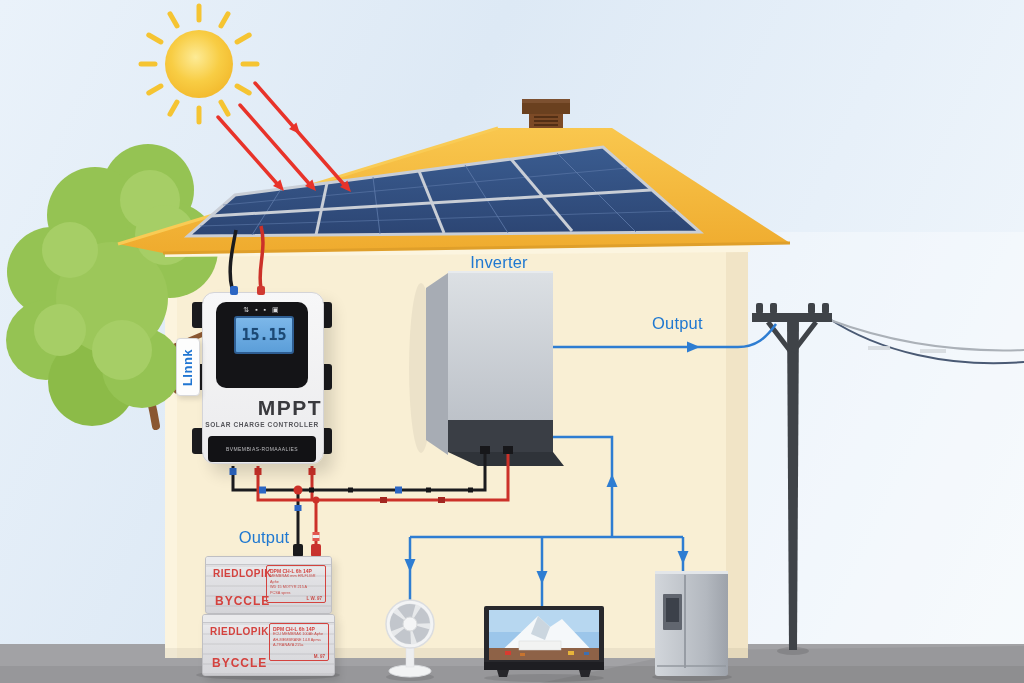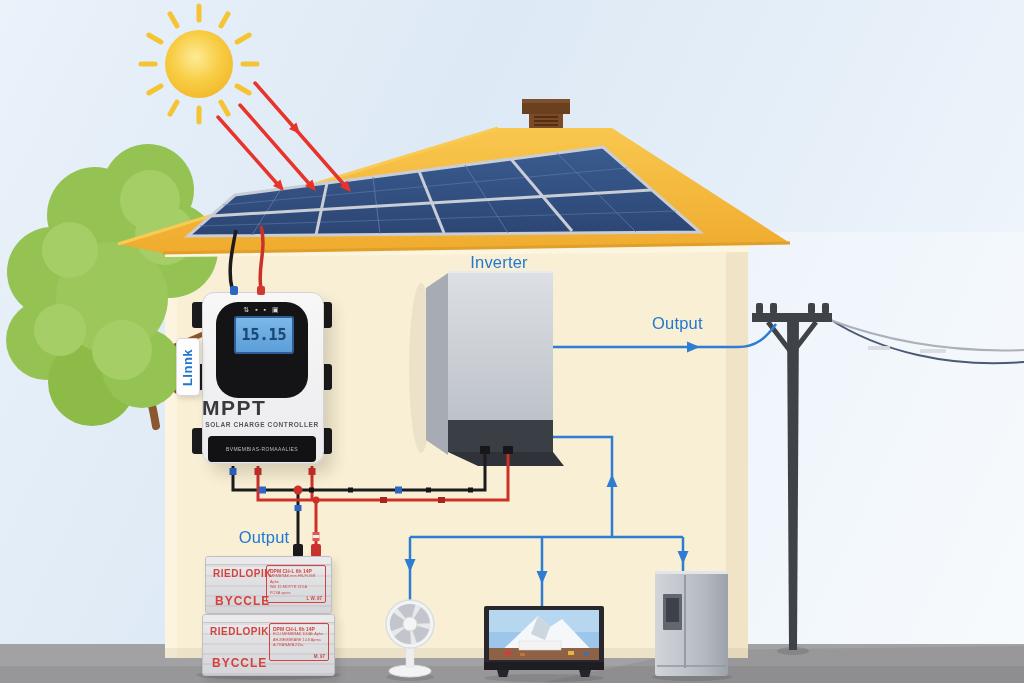--- a/index.html
+++ b/index.html
@@ -7,28 +7,28 @@
     background:linear-gradient(115deg,#EAF2FA 0%,#DDE9F5 38%,#E7F0F9 68%,#F3F8FC 100%);
     font-family:"Liberation Sans",sans-serif;}
   .stage svg{position:absolute;left:0;top:0}
   .overlay{position:absolute;left:0;top:0;width:1024px;height:683px}
   .lbl{position:absolute;font-weight:400;font-size:16.5px;color:#1F78D1;letter-spacing:.2px;white-space:nowrap;text-align:center}
   
   .mppt{position:absolute;left:176px;top:284px;width:160px;height:196px}
   .mppt .tab{position:absolute;width:14px;height:26px;background:#1B1B1E;border-radius:3px;z-index:1}
   .mppt .body{position:absolute;left:26px;top:8px;width:120px;height:170px;background:linear-gradient(180deg,#F7F7F8,#EBEBED);
     border:1px solid #D4D4D8;border-radius:12px;z-index:2;box-shadow:9px 10px 16px rgba(0,0,0,.14)}
-  .mppt .panel{position:absolute;left:40px;top:18px;width:92px;height:96px;background:#141417;border-radius:22px;z-index:3}
+  .mppt .panel{position:absolute;left:40px;top:18px;width:92px;height:86px;background:#141417;border-radius:10px;z-index:3}
   .mppt .icons{position:absolute;left:0;top:4px;width:92px;text-align:center;font-size:7px;color:#D8D8DA;letter-spacing:2px}
   .mppt .lcd{position:absolute;left:18px;top:14px;width:56px;height:34px;background:linear-gradient(180deg,#7CB7E9,#5B9ED9);
     border:2px solid #2E5E93;border-radius:3px;display:flex;align-items:center;justify-content:center;
     font-family:"DejaVu Sans Mono",monospace;font-weight:700;font-size:15px;color:#1C4873;text-shadow:0 0 1px #3C7AB0}
   .mppt .volt{position:absolute;left:0;top:50px;width:92px;height:36px;line-height:36px;text-align:center;
     font-size:17px;font-weight:700;color:#ECECEE}
-  .mppt .model{position:absolute;left:26px;top:112px;width:120px;text-align:left;font-size:21px;font-weight:600;
+  .mppt .model{position:absolute;left:26px;top:112px;width:120px;text-align:right;font-size:21px;font-weight:600;
     letter-spacing:1.5px;color:#3A3A3E;z-index:3}
   .mppt .sub{position:absolute;left:26px;top:137px;width:120px;text-align:center;font-size:6.5px;font-weight:700;
     letter-spacing:.6px;color:#55555A;z-index:3}
   .mppt .strip{position:absolute;left:32px;top:152px;width:108px;height:26px;background:#121215;border-radius:4px;z-index:3;
     display:flex;align-items:center;justify-content:center;font-size:5px;letter-spacing:.4px;color:#BDBDC0}
   .mppt .cap{position:absolute;top:2px;width:8px;height:9px;border-radius:2px;z-index:3}
   .mppt .tag{position:absolute;left:0;top:54px;width:22px;height:56px;background:#FDFDFD;border:1px solid #D8D8DA;
     border-radius:4px;z-index:4;display:flex;align-items:center;justify-content:center;box-shadow:2px 3px 5px rgba(0,0,0,.12)}
   .mppt .tag span{transform:rotate(-90deg);font-size:13px;font-weight:700;color:#2176D2;letter-spacing:.5px;white-space:nowrap}
   

